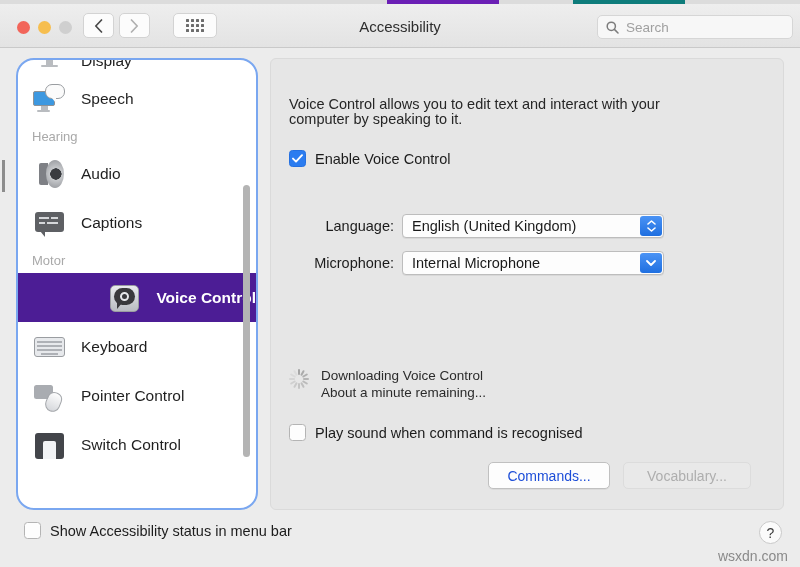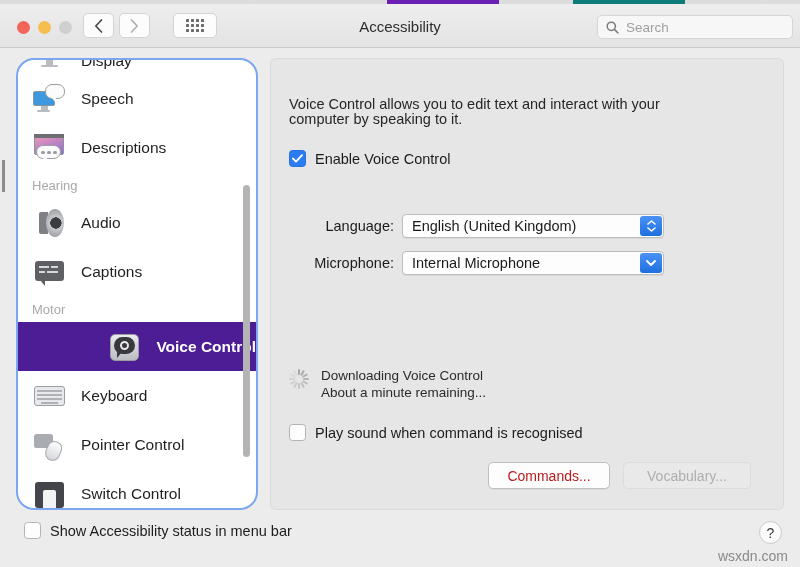--- a/index.html
+++ b/index.html
@@ -179,21 +179,21 @@
   .spinner i {
     position: absolute; left: 9px; top: 0; width: 2px; height: 6px;
     background: #a5a5a5; border-radius: 1px;
     transform-origin: 1px 10px;
   }
   .dl-text { font-size: 13.5px; color: #2b2b2b; line-height: 17px; }
 
   .btn {
     height: 27px; border-radius: 5px; background: #fdfdfd;
     border: 1px solid #c0c0c0; display: flex; align-items: center; justify-content: center;
-    font-size: 14px; color: #b91c1c; padding: 0 14px;
+    font-size: 14px; color: #1d4ed8; padding: 0 14px;
     box-shadow: 0 1px 0 rgba(0,0,0,.05);
   }
   .btn.disabled { background: #e9e9e9; border-color: #dcdcdc; color: #aeaeae; box-shadow:none; }
 
   
   .bottom-check { position: absolute; left: 24px; top: 522px; display: flex; align-items: center; gap: 9px; }
   .bottom-check .lab { font-size: 14.5px; color: #1c1c1c; }
   .help {
     position: absolute; right: 18px; top: 521px; width: 23px; height: 23px;
     border-radius: 50%; background: #fbfbfb; border: 1px solid #c9c9c9;
@@ -280,32 +280,20 @@
       <div class="side-item">
         <span class="ic">
           <span class="mon-screen" style="left:1px;top:8px;width:22px;height:15px;"></span>
           <span class="mon-stand" style="left:9px;top:23px;height:4px;"></span>
           <span class="mon-base" style="left:5px;top:27px;width:13px;"></span>
           <span class="bubble" style="left:13px;top:1px;width:20px;height:15px;"></span>
         </span>
         <span class="label">Speech</span>
       </div>
 
-      <div class="side-item">
-        <span class="ic">
-          <span class="desc-screen"></span>
-            <span class="desc-bar"></span>
-          <span class="bubble" style="left:4px;top:13px;width:25px;height:14px;">
-            <span style="position:absolute;left:4px;top:5px;width:3.5px;height:3.5px;border-radius:50%;background:#9a9da1;"></span>
-            <span style="position:absolute;left:10px;top:5px;width:3.5px;height:3.5px;border-radius:50%;background:#9a9da1;"></span>
-            <span style="position:absolute;left:16px;top:5px;width:3.5px;height:3.5px;border-radius:50%;background:#9a9da1;"></span>
-          </span>
-        </span>
-        <span class="label">Descriptions</span>
-      </div>
 
       <div class="side-header">Hearing</div>
 
       <div class="side-item">
         <span class="ic">
           <span class="speaker-body"></span>
             <span class="speaker-cone"></span>
         </span>
         <span class="label">Audio</span>
       </div>

